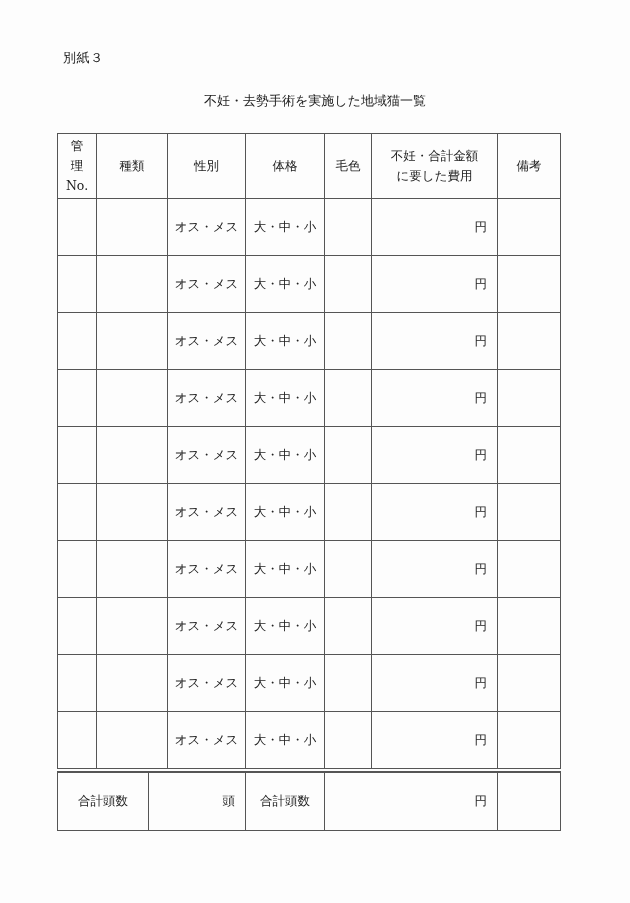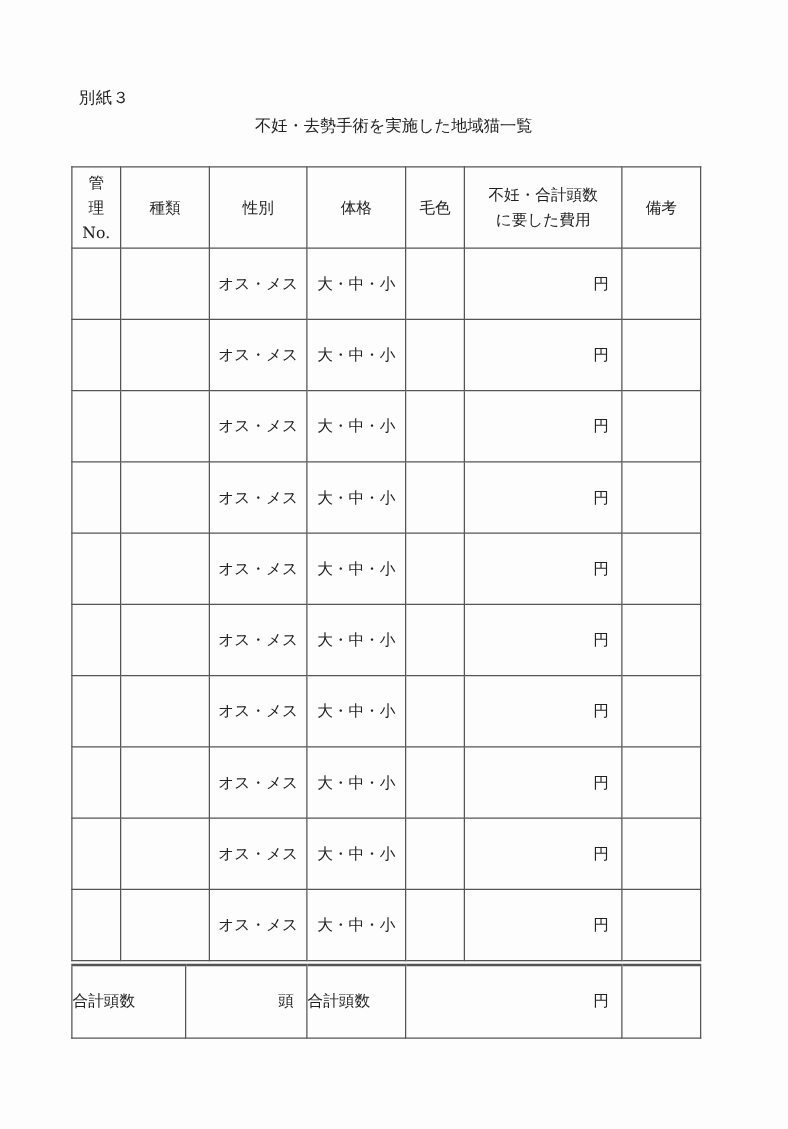--- a/index.html
+++ b/index.html
@@ -1,27 +1,27 @@
 <!DOCTYPE html>
 <html><head>
 <meta charset="utf-8">
 <style>
   html, body { margin:0; padding:0; background:#fdfdfd; }
   body { width:630px; height:903px; position:relative; overflow:hidden;
          font-family:"DejaVu Serif","Liberation Serif",serif; color:#222; }
-  .label-top { position:absolute; left:63px; top:49px; font-size:13px; letter-spacing:0.5px;margin-top:20px; }
+  .label-top { position:absolute; left:63px; top:49px; font-size:13px; letter-spacing:0.5px; }
   .title { position:absolute; left:0; width:630px; top:92px; font-size:13px; text-align:center; padding-left:0; }
   .title span { position:relative; left:0; }
   table.grid { position:absolute; left:57px; top:133px; border-collapse:collapse; table-layout:fixed; width:503px; }
   table.grid td, table.grid th { border:1px solid #555; font-weight:normal; font-size:12.5px; padding:0; text-align:center; vertical-align:middle; }
   table.grid th { height:64px; line-height:20px; }
   table.grid tbody td { height:56px; }
   .r { text-align:right !important; padding-right:10px !important; }
   table.foot { position:absolute; left:57px; top:771px; border-collapse:collapse; table-layout:fixed; width:503px; }
-  table.foot td { border:1px solid #555; border-top:2px solid #555; height:57px; font-size:12.5px; padding:0; }
+  table.foot td { border:1px solid #555; border-top:2px solid #555; height:57px; font-size:12.5px; text-align:center; padding:0; }
 </style>
 </head>
 <body>
 
 <div class="label-top">別紙３</div>
 <div class="title"><span>不妊・去勢手術を実施した地域猫一覧</span></div>
 
 <table class="grid">
   <colgroup>
     <col style="width:39px">
@@ -37,21 +37,21 @@
       <th>
         <div>管</div>
         <div>理</div>
         <div>No.</div>
       </th>
       <th>種類</th>
       <th>性別</th>
       <th>体格</th>
       <th>毛色</th>
       <th>
-        <div>不妊・合計頭数</div>
+        <div>不妊・合計金額</div>
         <div>に要した費用</div>
       </th>
       <th>備考</th>
     </tr>
   </thead>
   <tbody id="rows">
       <tr>
         <td></td>
         <td></td>
         <td>オス・メス</td>

